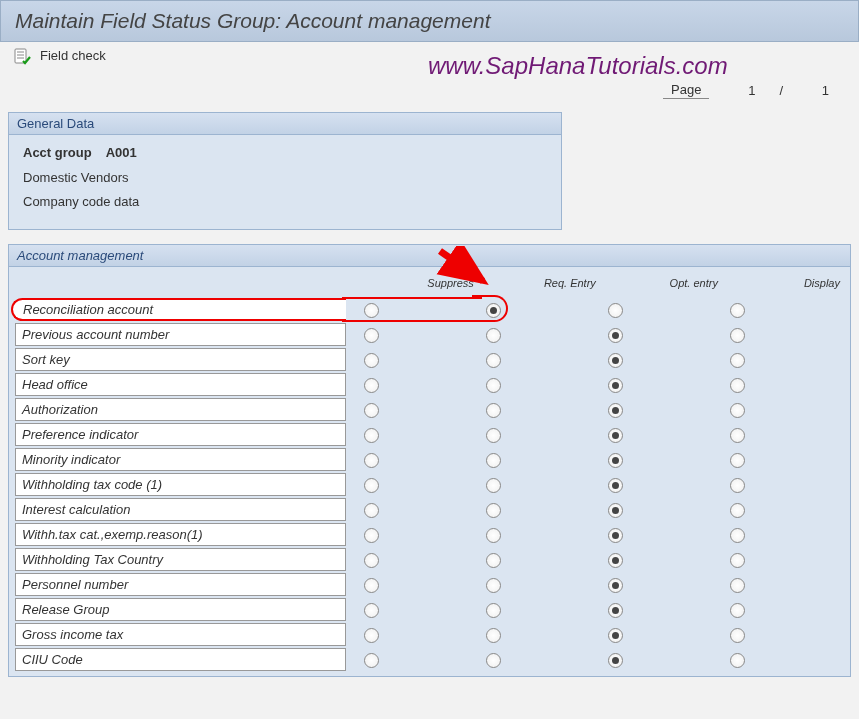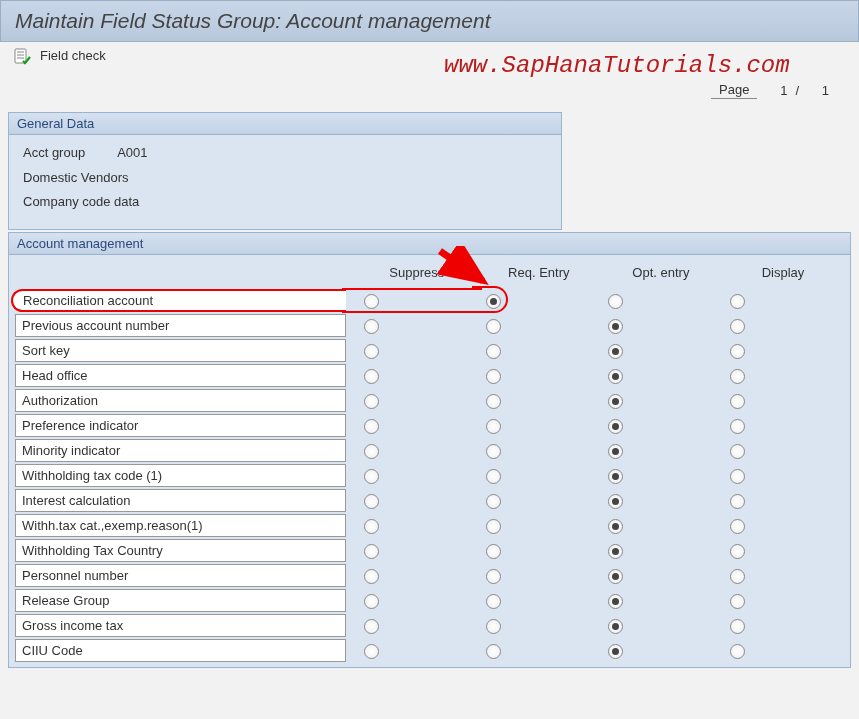--- a/index.html
+++ b/index.html
@@ -22,25 +22,25 @@
   }
   .toolbar {
     display: flex;
     align-items: flex-start;
     padding: 6px 14px;
     gap: 8px;
   }
   .toolbar .icon svg { display: block; }
   .watermark {
     position: absolute;
-    left: 444px;
+    left: 428px;
     top: 52px;
-    color: #b91c1c;
+    color: #701a75;
     font-size: 24px;
-    font-family: Liberation Mono, monospace;
+    font-family: Liberation Sans, sans-serif;
     font-style: italic;
     pointer-events: none;
   }
   .content-row {
     display: flex;
     align-items: flex-start;
     padding: 4px 8px 0 8px;
     gap: 20px;
   }
   .panel {
@@ -55,54 +55,55 @@
     color: #2a4a7a;
   }
   .general-panel {
     width: 554px;
     margin-top: 36px;
   }
   .general-body {
     padding: 6px 14px 14px 14px;
     line-height: 1.9;
   }
-  .general-line { display: flex; gap: 32px; }
+  .general-line { display: flex; gap: 14px; font-weight: bold; }
   .page-indicator {
     margin-left: auto;
     margin-right: 22px;
     display: flex;
     align-items: center;
-    gap: 8px;
+    gap: 24px;
     padding-top: 6px;
     font-size: 13px;
   }
   .page-indicator .lbl {
     border-bottom: 1px solid #888;
     padding: 0 8px 1px 8px;
   }
   .page-indicator .num {
     display:inline-block;
     min-width: 22px;
     text-align: right;
   }
   .am-panel {
-    margin: 2px 8px 0 8px;
+    margin: 14px 8px 0 8px;
+    font-style: italic;
   }
   .am-body {
     padding: 4px 6px 4px 6px;
   }
   table.fields {
     border-collapse: collapse;
     width: 100%;
   }
   table.fields th {
     font-weight: normal;
-    text-align: center;
+    text-align: right;
     padding: 6px 4px 8px 4px;
-    font-size: 13px;
+    font-size: 11px;
   }
   table.fields th.col-label { width: 335px; }
   table.fields th.col-radio { width: 120px; }
   table.fields td {
     padding: 0;
     vertical-align: middle;
     height: 25px;
   }
   .field-label {
     border: 1px solid #999;

